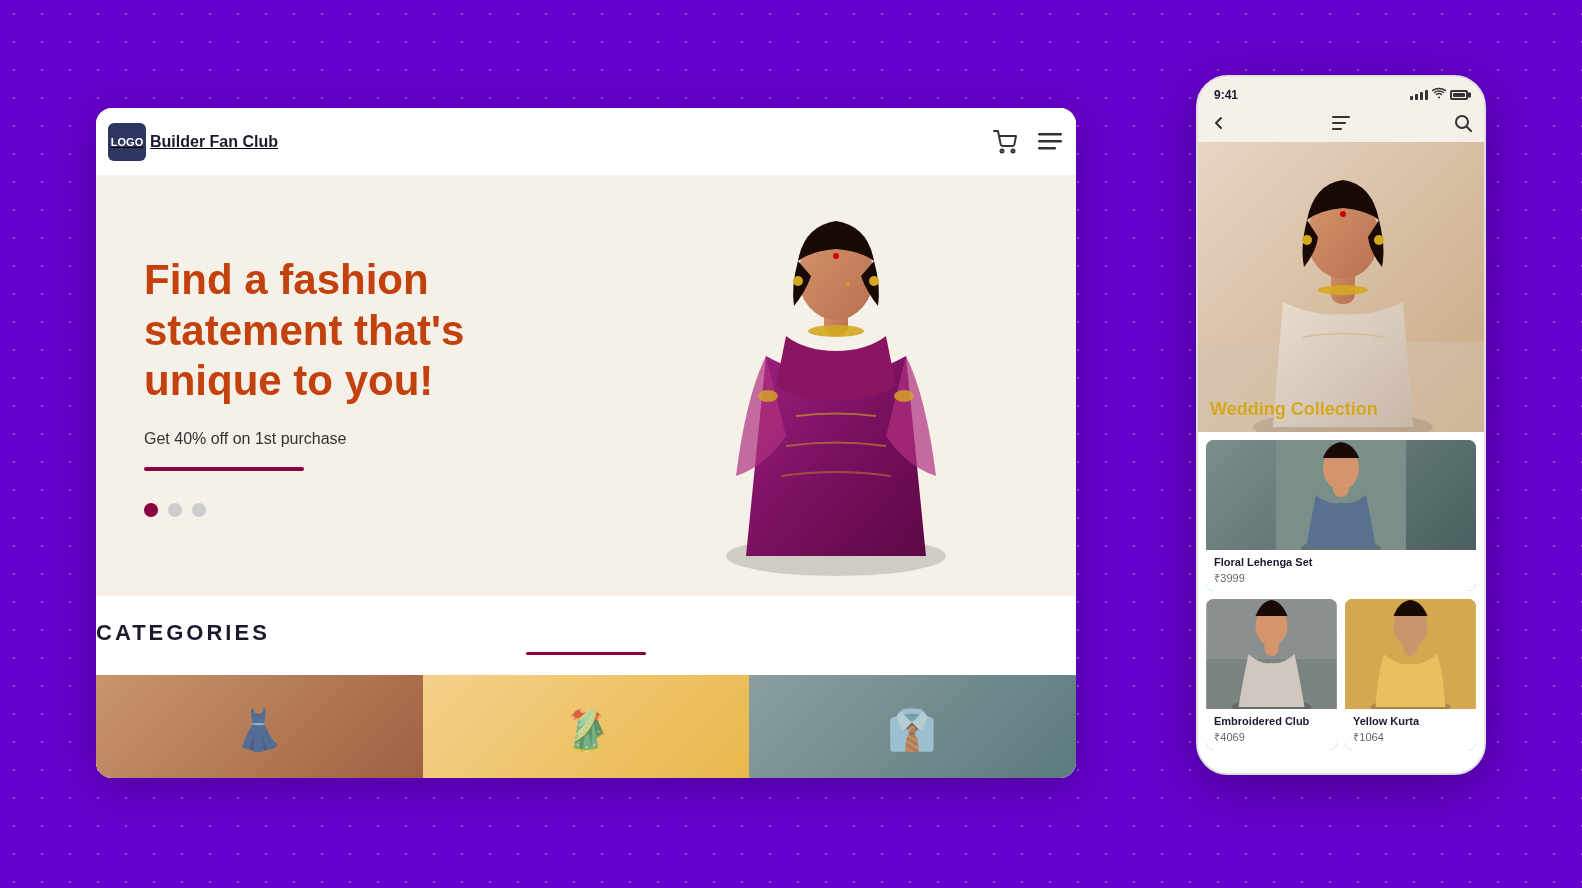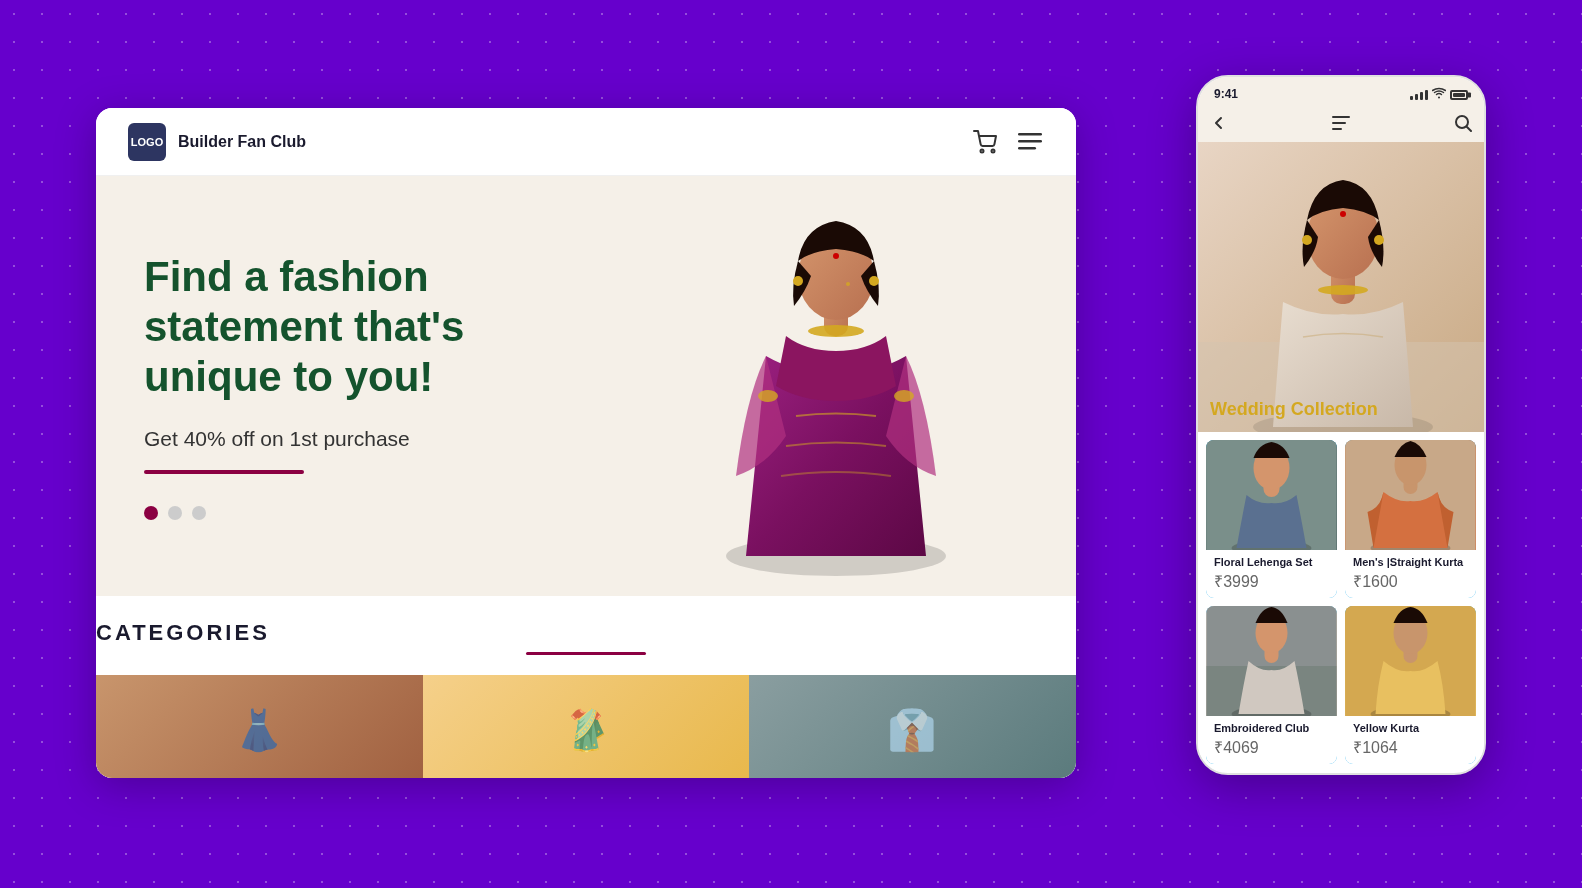--- a/index.html
+++ b/index.html
@@ -31,25 +31,26 @@
       background: #fff;
       border-radius: 16px;
       overflow: hidden;
       box-shadow: 0 8px 40px rgba(0,0,0,0.25);
     }
 
     
     .navbar {
       display: flex;
       align-items: center;
-      padding: 0 32px;
+      padding: 0 12px;
       height: 68px;
       background: #fff;
       border-bottom: 1px solid #f0f0f0;
-      gap: 12px;
+      gap: 4px;
+      text-decoration: underline;
     }
     .logo-box {
       width: 38px;
       height: 38px;
       background: #2d3561;
       border-radius: 6px;
       display: flex;
       align-items: center;
       justify-content: center;
       color: #fff;
@@ -101,26 +102,26 @@
       align-items: center;
     }
     .hero-content {
       padding: 40px 48px;
       z-index: 2;
       max-width: 480px;
     }
     .hero-title {
       font-size: 42px;
       font-weight: 800;
-      color: #14532d;
+      color: #c2410c;
       line-height: 1.2;
       margin-bottom: 20px;
     }
     .hero-subtitle {
-      font-size: 21px;
+      font-size: 16px;
       color: #333;
       line-height: 1.5;
       margin-bottom: 16px;
     }
     .hero-divider {
       width: 160px;
       height: 4px;
       background: #8b0042;
       border-radius: 2px;
       margin-bottom: 32px;
@@ -203,21 +204,21 @@
       border-radius: 32px;
       overflow: hidden;
       box-shadow: 0 12px 48px rgba(0,0,0,0.3);
       border: 2px solid #e0e0e0;
     }
 
     
     .mobile-status {
       display: flex;
       justify-content: space-between;
-      align-items: flex-start;
+      align-items: center;
       padding: 10px 16px 6px;
       background: #f5f0e8;
       font-size: 12px;
       font-weight: 600;
       color: #1a1a2e;
     }
     .status-icons {
       display: flex;
       gap: 4px;
       align-items: center;
@@ -323,21 +324,21 @@
       padding: 6px 8px;
       background: #fff;
     }
     .product-name {
       font-size: 11px;
       font-weight: 600;
       color: #1a1a2e;
       margin-bottom: 2px;
     }
     .product-price {
-      font-size: 16px;
+      font-size: 11px;
       color: #666;
     }
   </style>
 </head>
 <body>
 
 <div class="bg-grid"></div>
 
 <div class="desktop-card">
 
@@ -544,38 +545,20 @@
             <rect x="57" y="35" width="16" height="22" rx="8" fill="#d4956c"></rect>
             <ellipse cx="65" cy="28" rx="18" ry="22" fill="#d4956c"></ellipse>
             <path d="M47 18 Q52 4 65 2 Q78 4 83 18" fill="#1a0a05"></path>
           </svg>
         </div>
         <div class="product-info">
           <div class="product-name">Floral Lehenga Set</div>
           <div class="product-price">₹3999</div>
         </div>
       </div>
-      <div class="product-card">
-        <div class="product-image prod-img-2">
-          <svg width="100%" height="110" viewBox="0 0 130 110" xmlns="http://www.w3.org/2000/svg">
-            <rect width="130" height="110" fill="#c8a888"></rect>
-            <ellipse cx="65" cy="108" rx="40" ry="8" fill="rgba(0,0,0,0.2)"></ellipse>
-            <path d="M38 52 Q30 75 28 108 L102 108 Q100 75 92 52 Q78 63 65 61 Q52 63 38 52Z" fill="#d47040"></path>
-            <path d="M28 108 Q25 90 22 72 Q35 68 38 52Z" fill="#c06030"></path>
-            <path d="M102 108 Q105 90 108 72 Q95 68 92 52Z" fill="#c06030"></path>
-            <rect x="58" y="32" width="14" height="22" rx="7" fill="#c8956c"></rect>
-            <ellipse cx="65" cy="25" rx="16" ry="20" fill="#c8956c"></ellipse>
-            <path d="M49 17 Q55 3 65 1 Q75 3 81 17" fill="#1a0a05"></path>
-          </svg>
-        </div>
-        <div class="product-info">
-          <div class="product-name">Men's |Straight Kurta</div>
-          <div class="product-price">₹1600</div>
-        </div>
-      </div>
     </div>
 
     <div class="product-row">
       <div class="product-card">
         <div class="product-image prod-img-3">
           <svg width="100%" height="110" viewBox="0 0 130 110" xmlns="http://www.w3.org/2000/svg">
             <rect width="130" height="110" fill="#8a9090"></rect>
             <rect x="0" y="60" width="130" height="50" fill="#6a7a70" opacity="0.5"></rect>
             <ellipse cx="65" cy="108" rx="40" ry="8" fill="rgba(0,0,0,0.2)"></ellipse>
             <path d="M42 55 Q37 78 32 108 L98 108 Q93 78 88 55 Q76 66 65 64 Q54 66 42 55Z" fill="#d0c8c0"></path>

